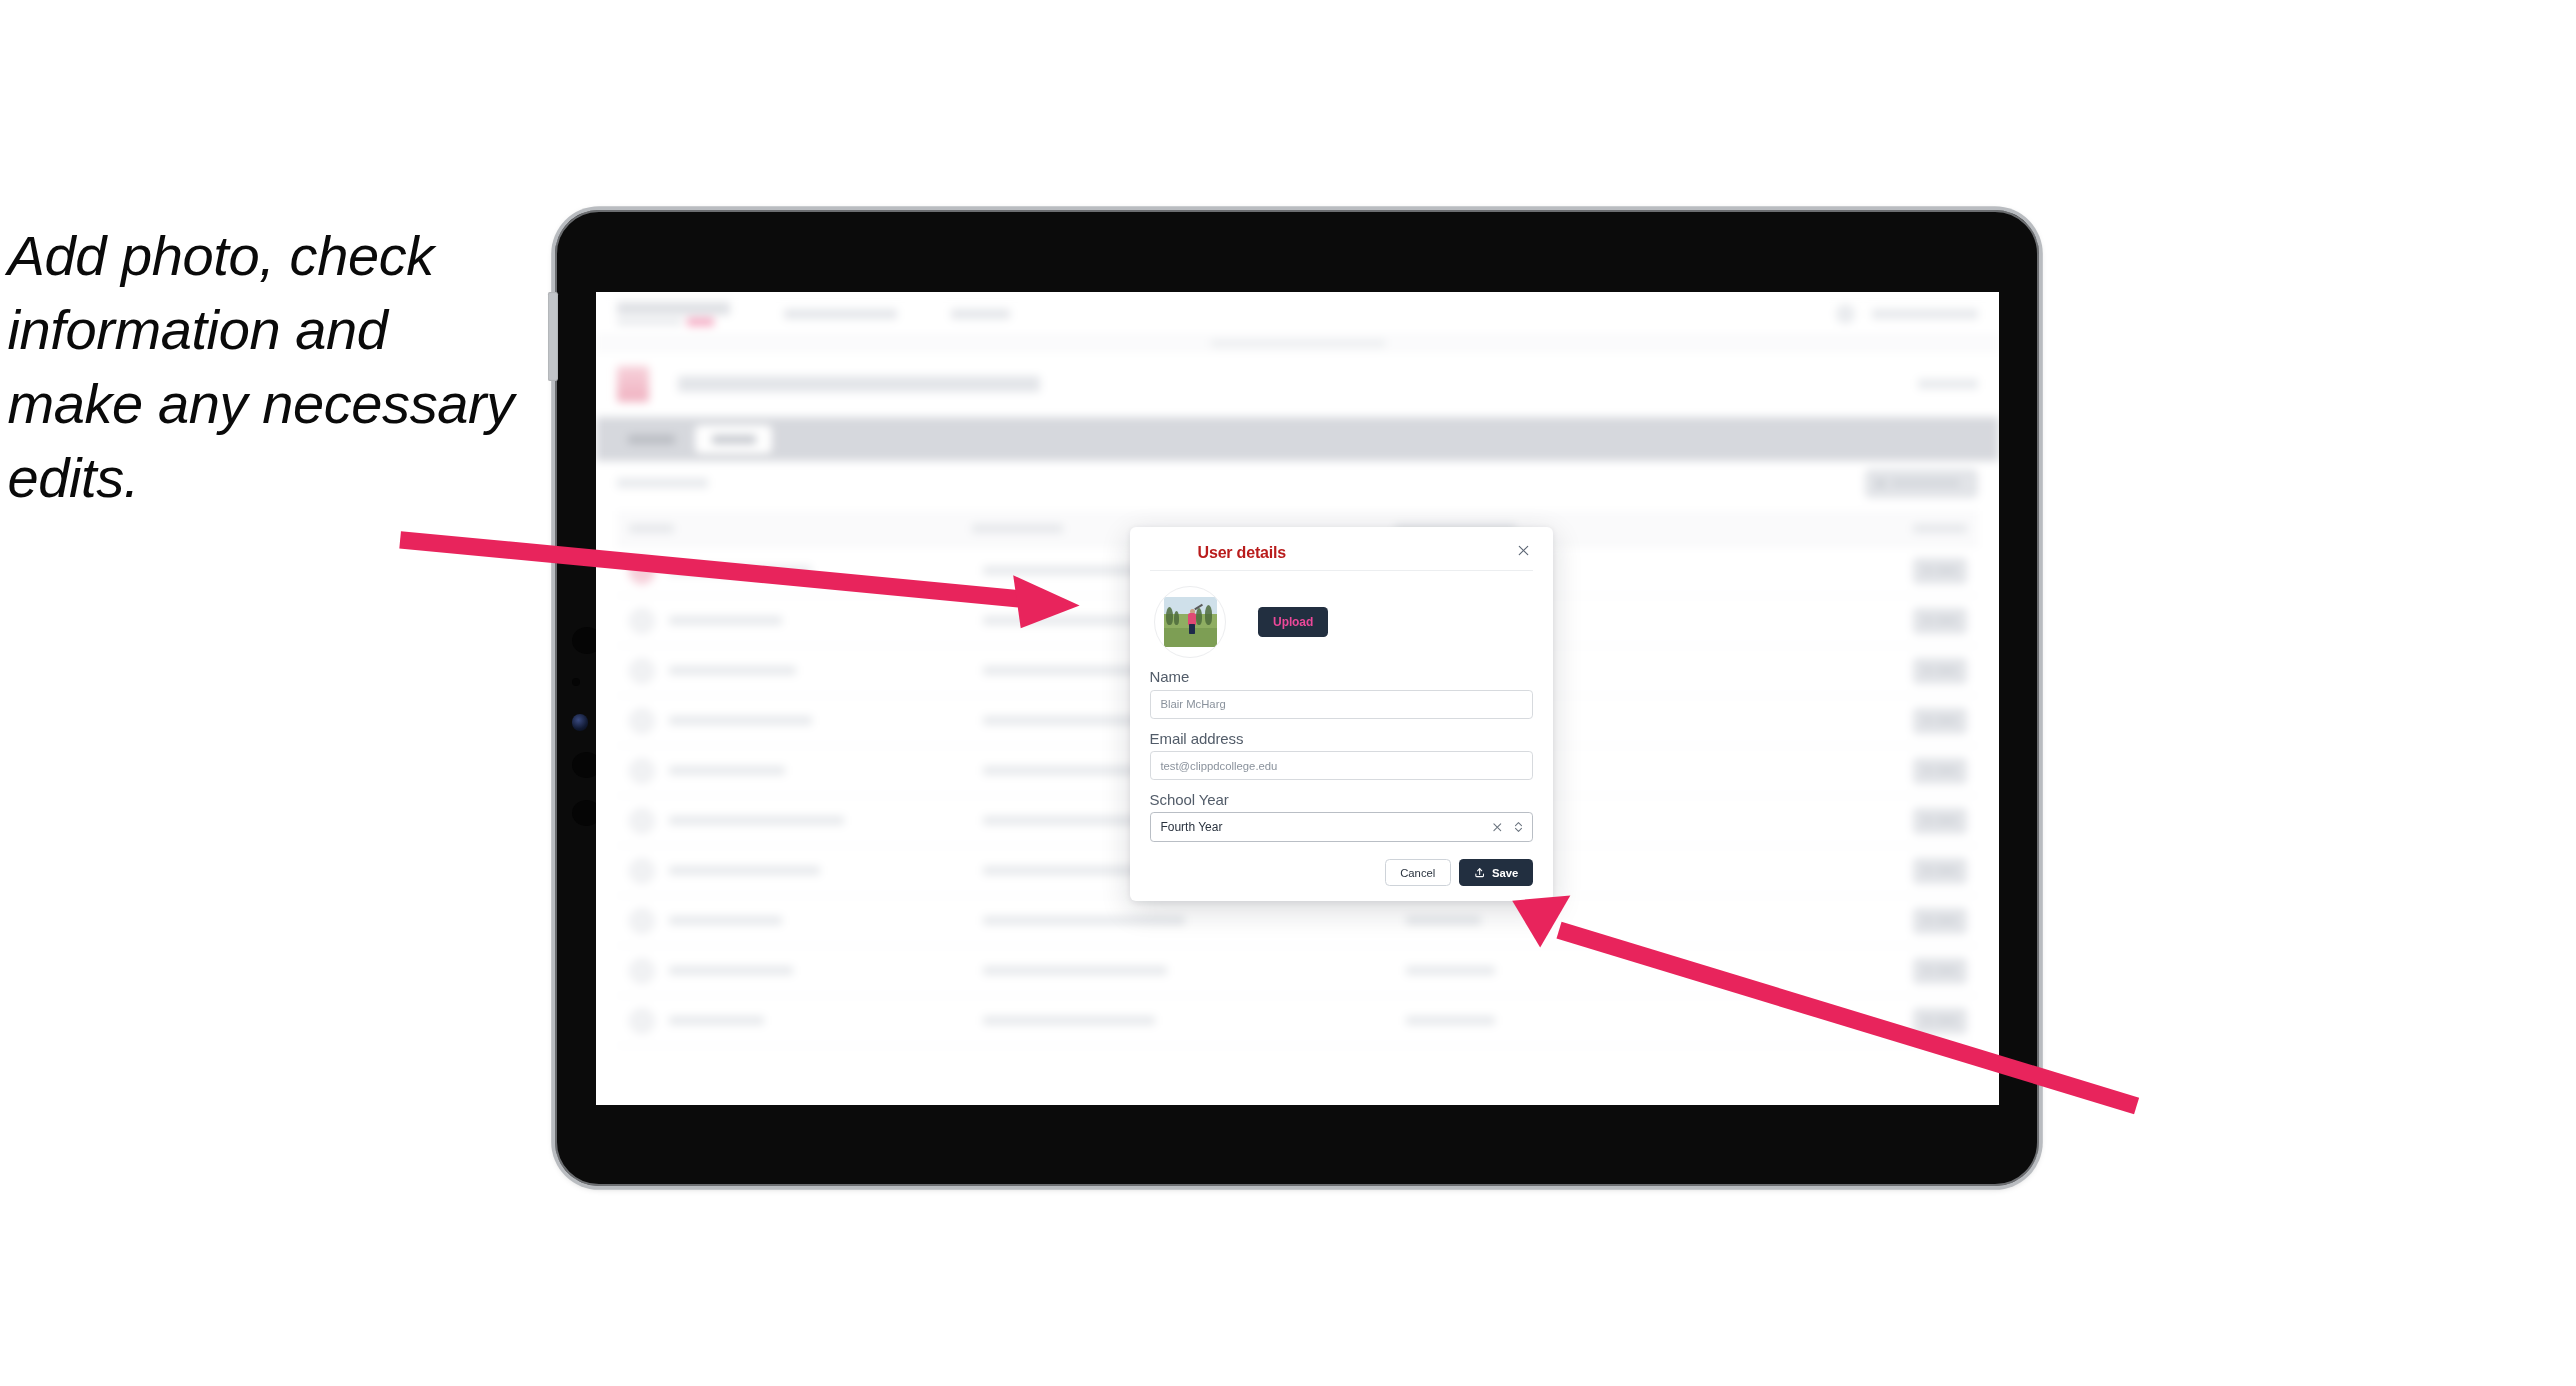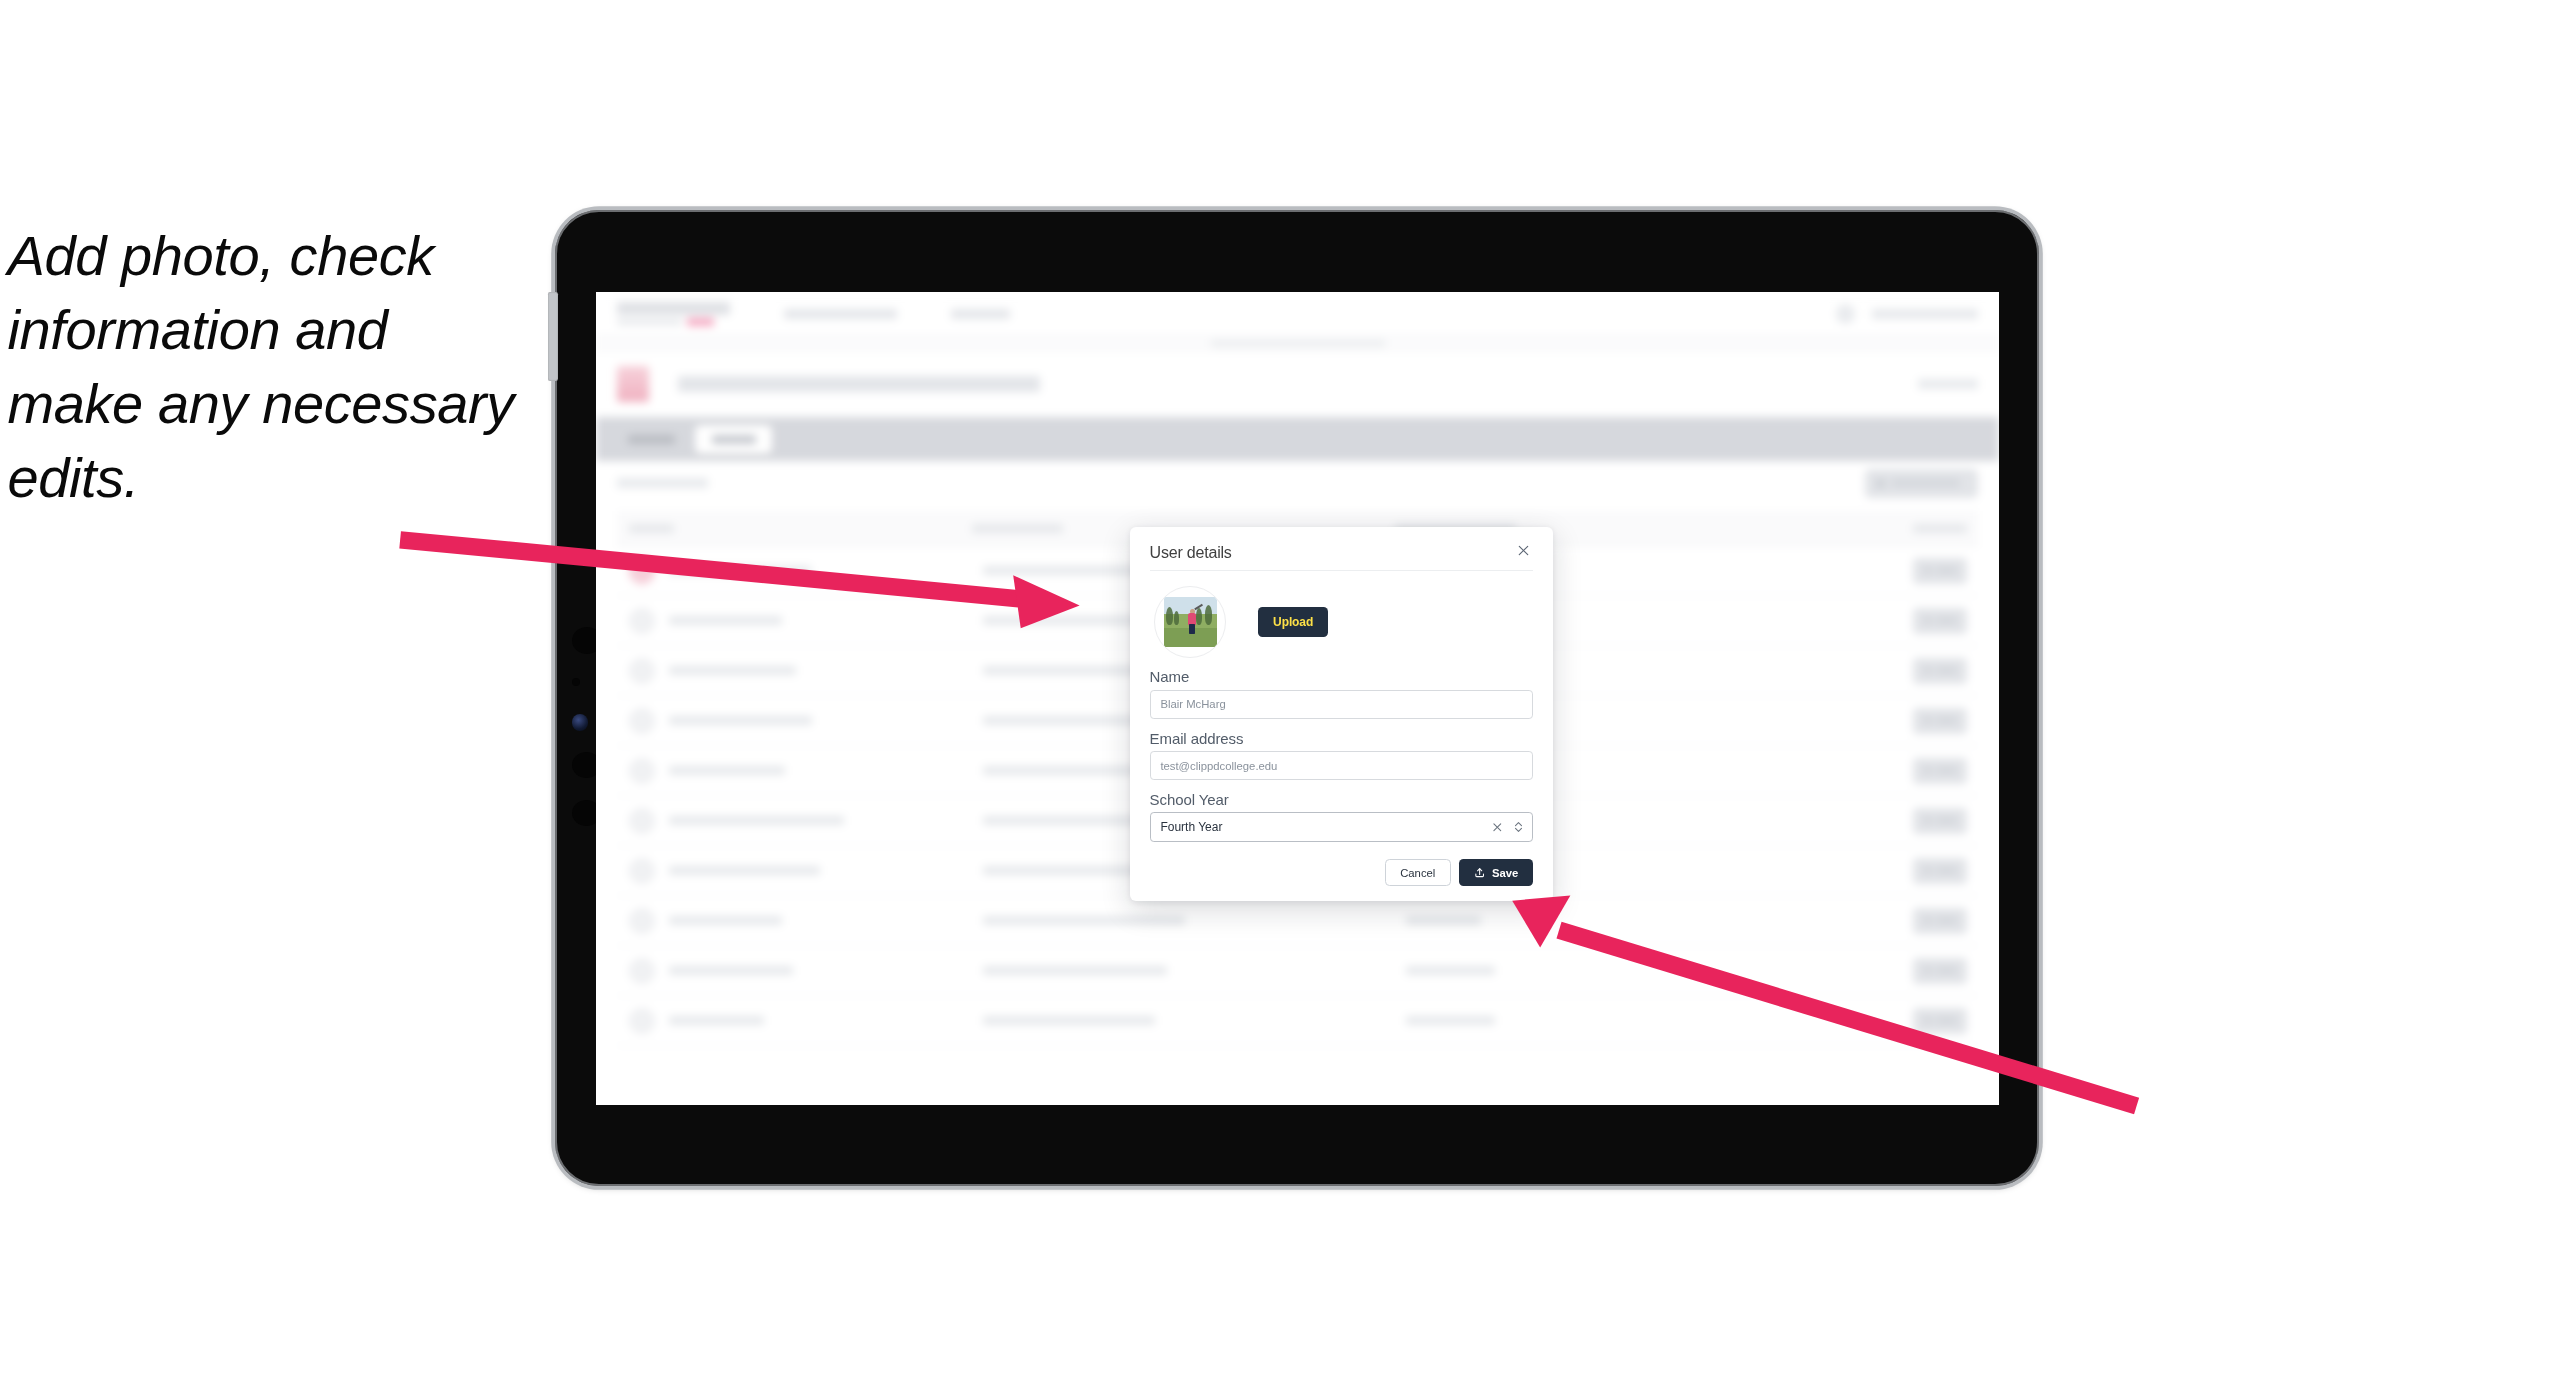--- a/index.html
+++ b/index.html
@@ -145,21 +145,21 @@
     left: 534px; top: 235px;
     width: 423px;
     background:#ffffff;
     border-radius: 6px;
     box-shadow: 0 9px 30px rgba(16,24,40,.16), 0 1.5px 6px rgba(16,24,40,.08);
     padding: 16.6px 19.6px 15px 19.6px;
     z-index: 5;
   }
   .modal-head { display:flex; align-items:flex-start; justify-content:space-between;
                 border-bottom:0.8px solid #eceef0; padding-bottom:8.3px; }
-  .modal-title { font-size:16px; font-weight:400; color:#404040; letter-spacing:-0.2px; }
+  .modal-title { font-size:16px; font-weight:700; color:#b91c1c; letter-spacing:-0.2px;margin-left:48px; }
   .modal-close { width:19.6px; height:19.6px; display:flex; align-items:center; justify-content:center;
                  cursor:pointer; color:#5c6674; margin-top:-3px; }
   .modal-close svg { display:block; }
 
   .photo-row { display:flex; align-items:center; gap:32px; margin: 15px 0 4.5px 4.5px; }
   .avatar-ring {
     width:72px; height:72px; border-radius:50%; border:1.5px solid #ecedef;
     display:flex; align-items:center; justify-content:center; overflow:hidden;
   }
   .avatar-photo {
@@ -174,21 +174,21 @@
   .golfer-torso { position:absolute; left:24px; top:16.6px; width:8.3px; height:11.3px;
                   background:#e04a74; border-radius:2.3px 2.3px 0.8px 0.8px; }
   .golfer-legs  { position:absolute; left:25px; top:27px; width:6.8px; height:9.8px;
                   background:#1e2a4a; border-radius:0.8px; }
   .golfer-head  { position:absolute; left:26px; top:12px; width:5.3px; height:5.3px;
                   background:#caa184; border-radius:50%; }
   .golfer-club  { position:absolute; left:30px; top:9px; width:9px; height:1.5px;
                   background:#5b5b5b; transform: rotate(-32deg); }
 
   .upload-btn {
-    background:#222f40; color:#fde047; border:none; border-radius:4.5px;
+    background:#222f40; color:#ec4899; border:none; border-radius:4.5px;
     padding: 8.3px 15px; font-size:12px; font-weight:600; cursor:pointer;
     font-family:"Liberation Sans", sans-serif; letter-spacing:-0.1px;
   }
 
   .field { margin-top: 10.6px; }
   .field-label { font-size:15px; color:#525c69; margin-bottom:4.5px; letter-spacing:-0.1px; }
   .field-input {
     width:100%; height:29px; border:0.8px solid #d7dade; border-radius:3.8px;
     background:#fff; padding: 0 9.8px; font-size:11.3px; color:#8a929c;
     font-family:"Liberation Sans", sans-serif; outline:none;

